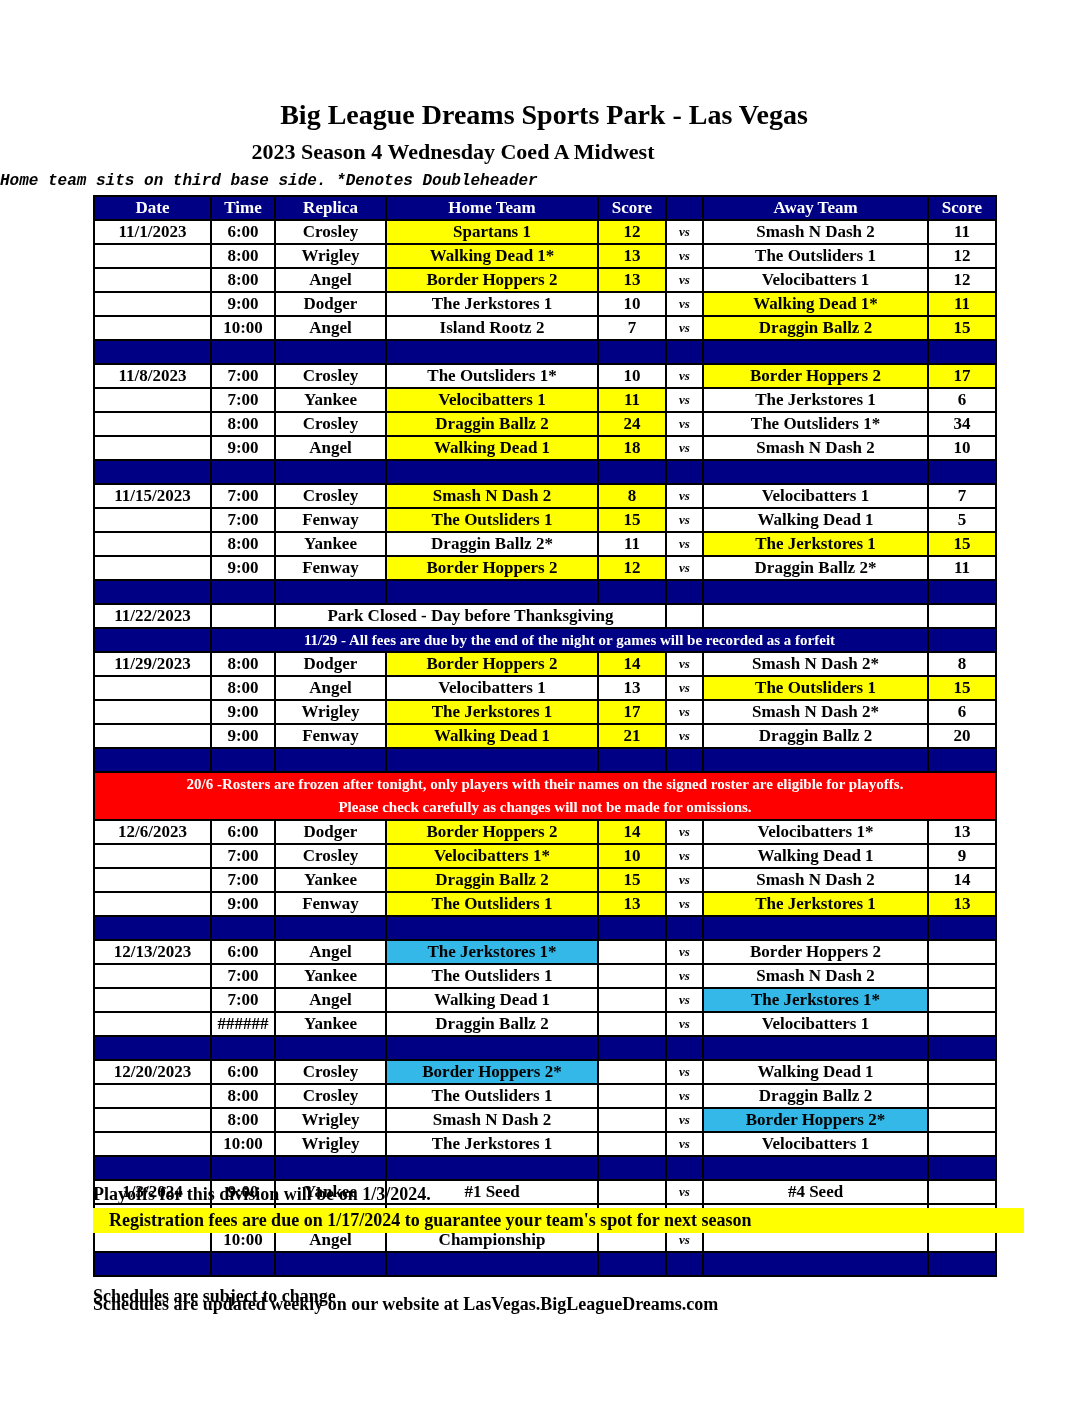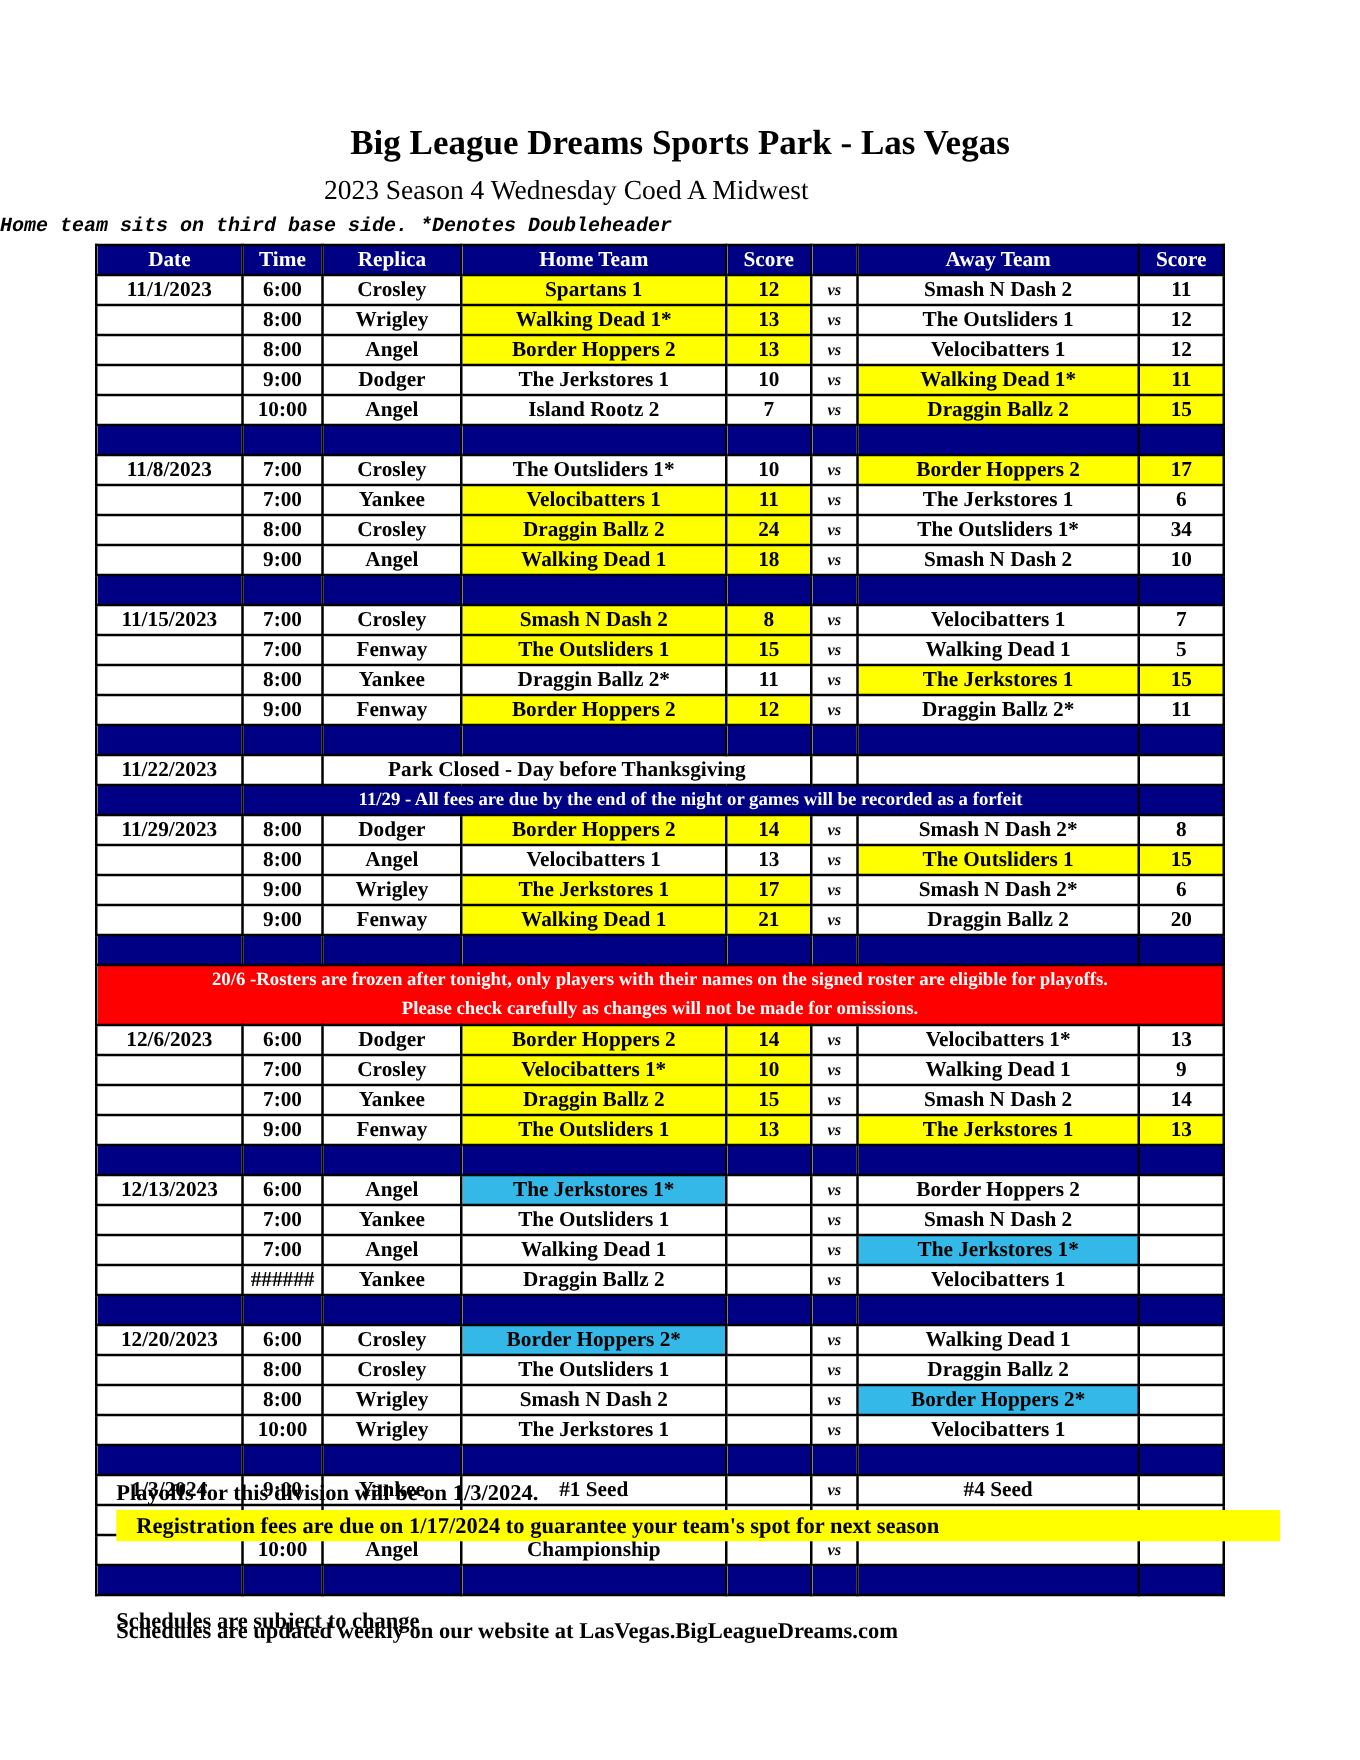--- a/index.html
+++ b/index.html
@@ -10,27 +10,27 @@
     font-family:"Liberation Serif","DejaVu Serif",serif;
     color:#000;
     overflow:hidden;
   }
   .page-title{
     position:absolute;top:99px;left:0;width:1088px;
     text-align:center;font-size:28px;font-weight:bold;letter-spacing:0px;
   }
   .season-subtitle{
     position:absolute;top:139px;left:0;width:906px;
-    text-align:center;font-size:22px;font-weight:normal;
+    text-align:center;font-size:22px;font-weight:bold;
   }
   .home-note{
     position:absolute;top:172px;left:0;width:1088px;
     text-align:left;font-size:16px;font-weight:bold;font-style:italic;font-family:Liberation Mono, monospace;
   }
-  .tablewrap{position:absolute;top:195px;left:76px;}
+  .tablewrap{position:absolute;top:195px;left:93px;}
   table.sched{
     border-collapse:collapse;table-layout:fixed;width:902px;
   }
   table.sched col.c-date{width:117px;}
   table.sched col.c-time{width:64px;}
   table.sched col.c-replica{width:111px;}
   table.sched col.c-home{width:212px;}
   table.sched col.c-score1{width:68px;}
   table.sched col.c-vs{width:37px;}
   table.sched col.c-away{width:225px;}

